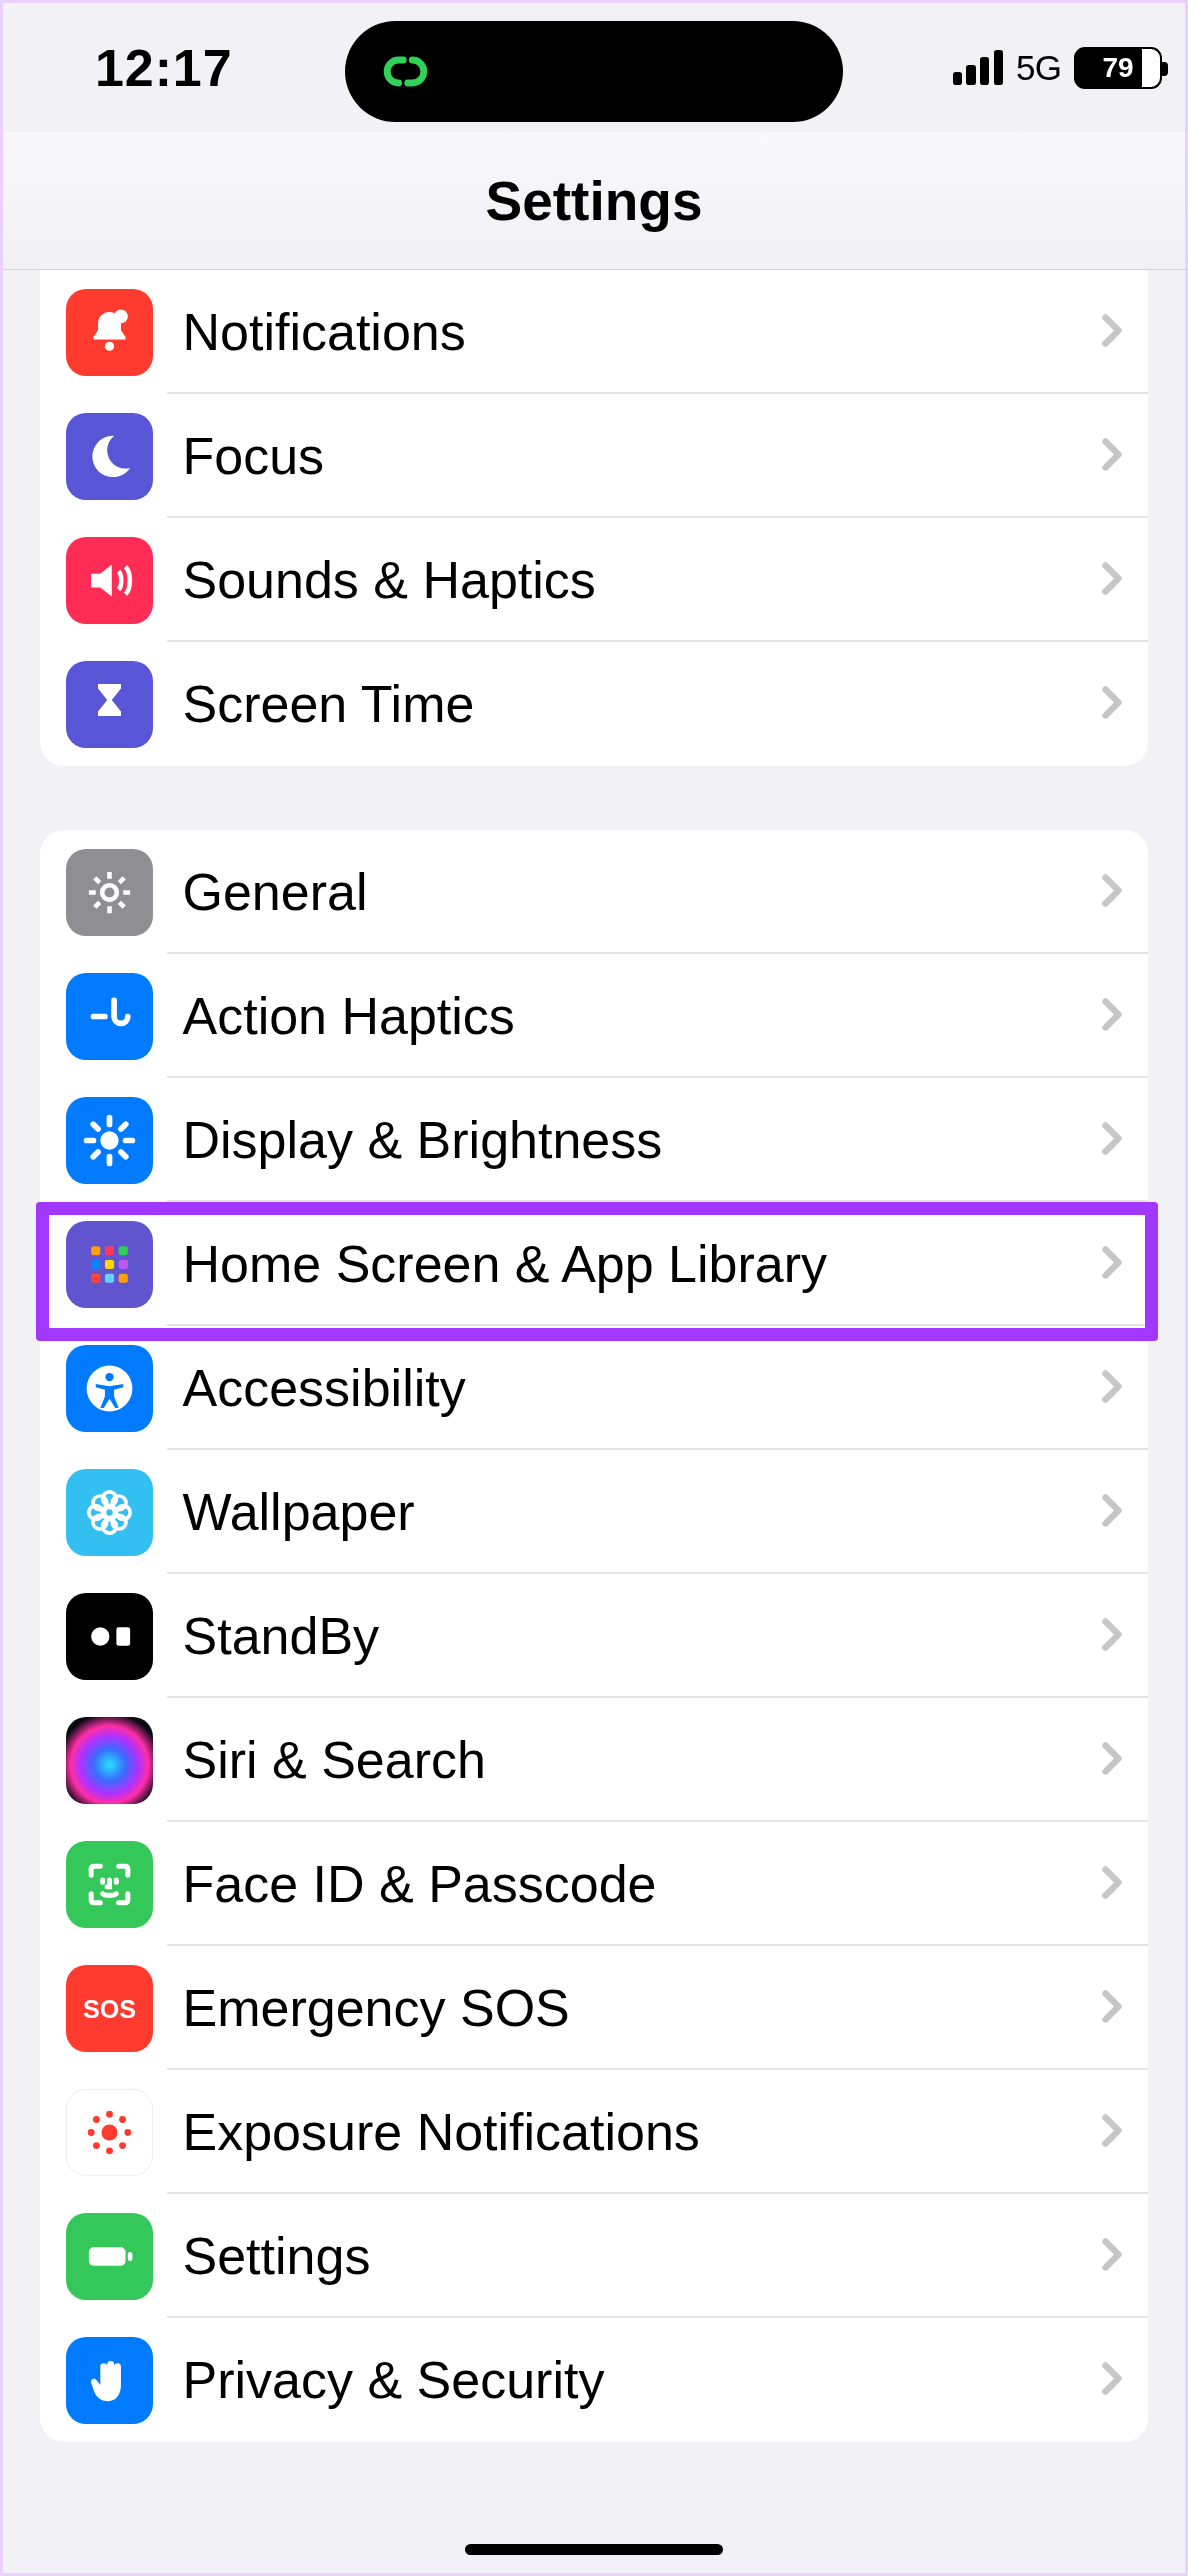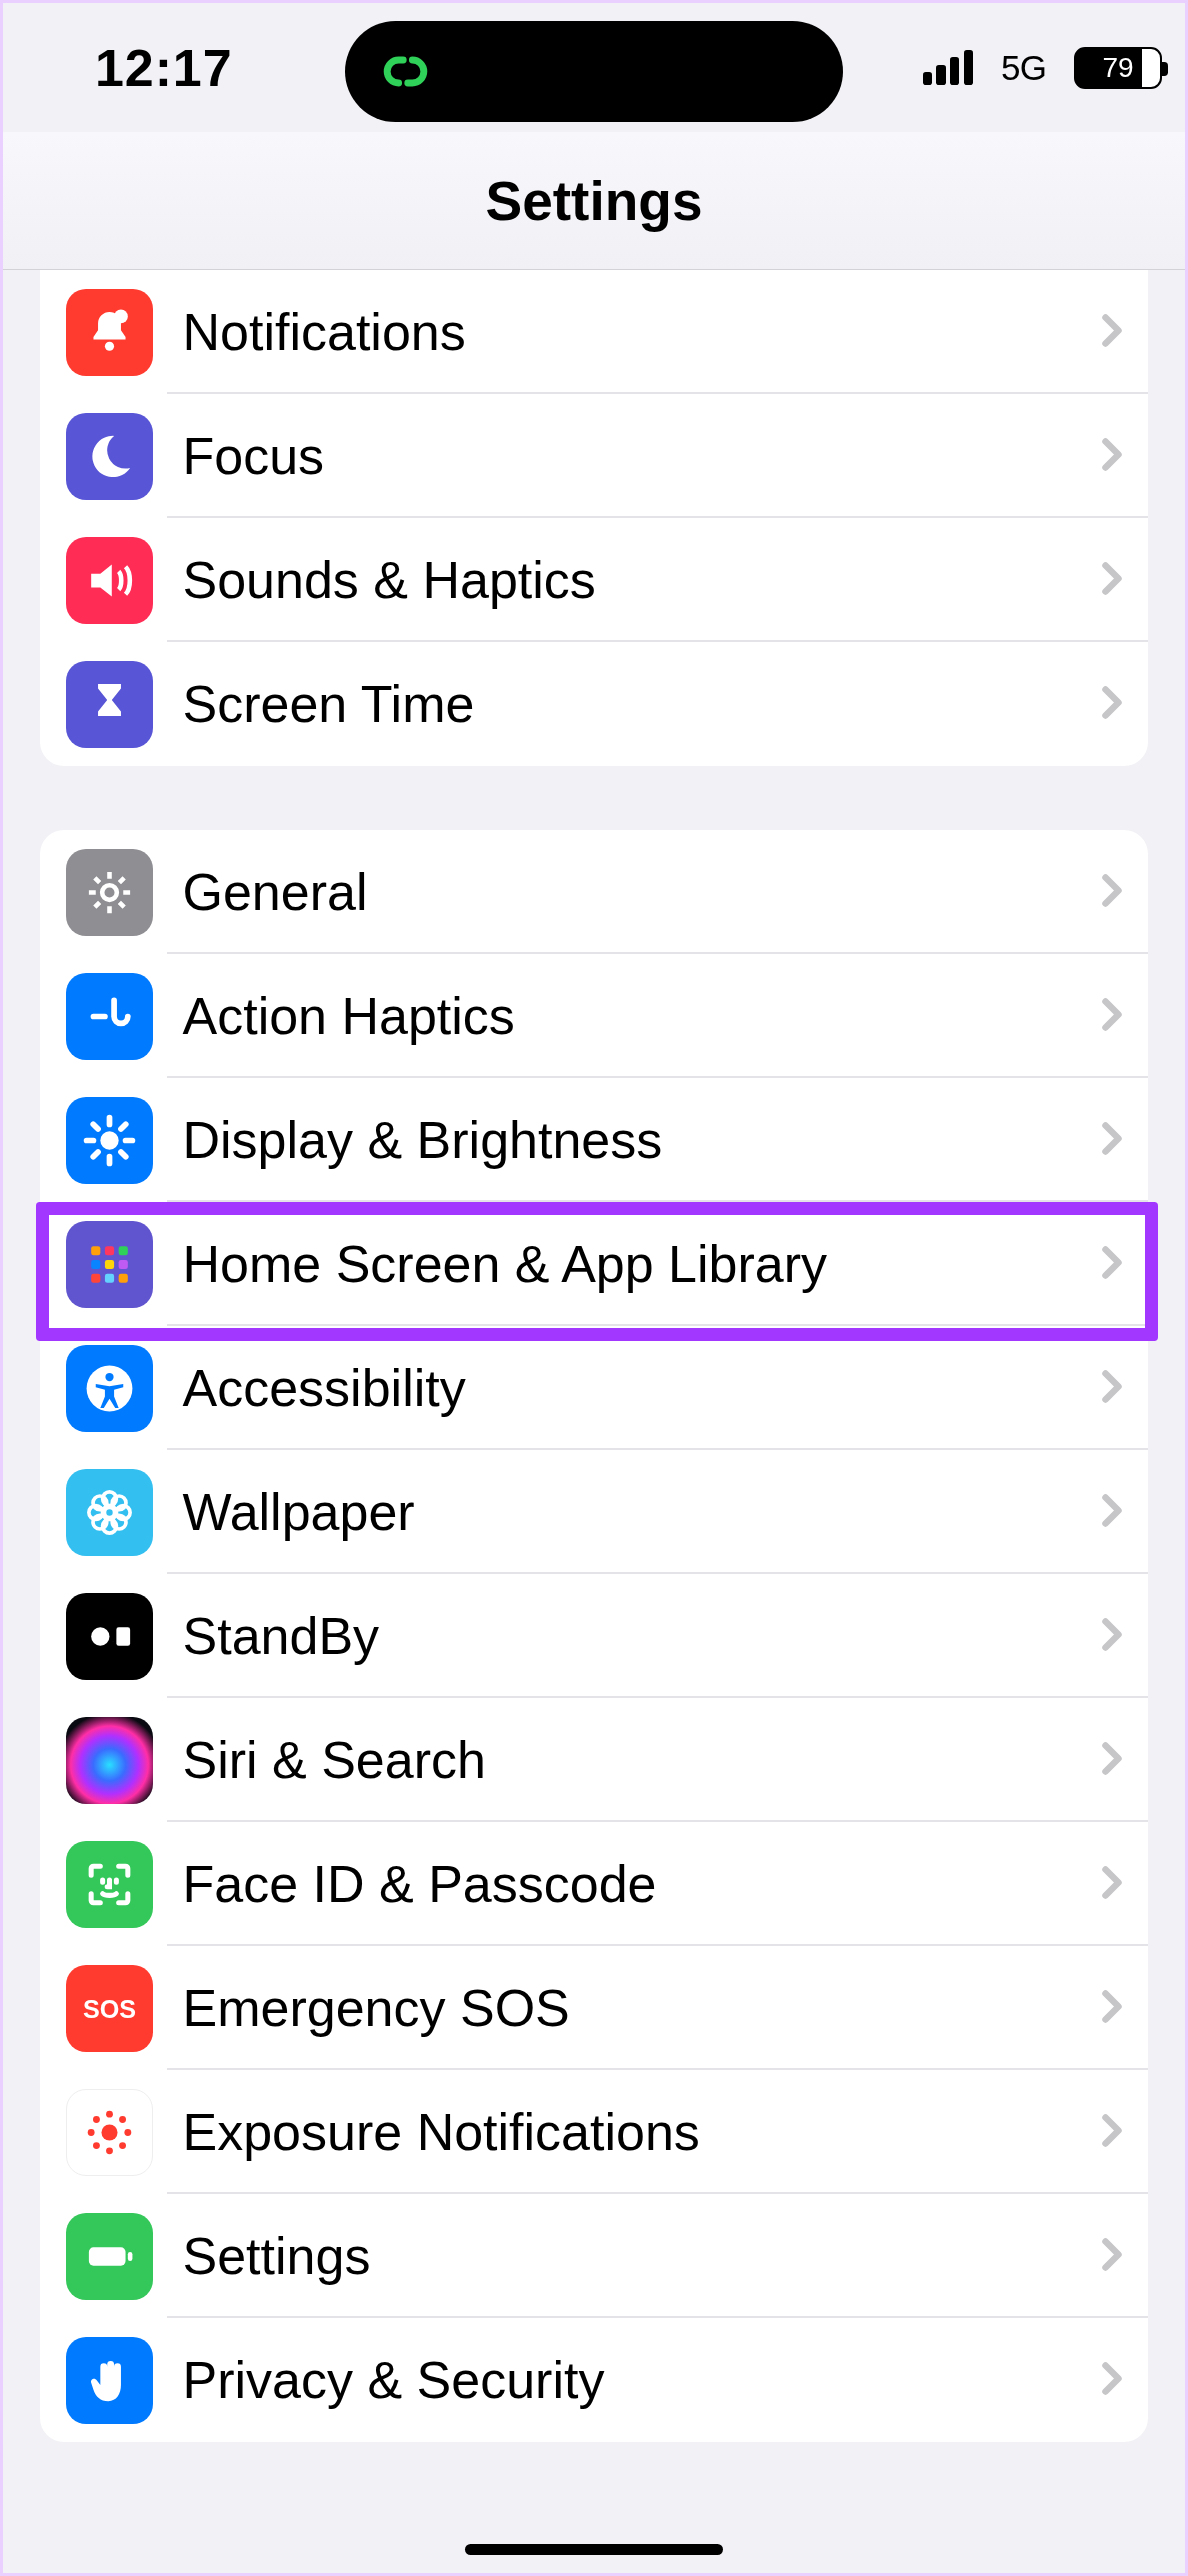--- a/index.html
+++ b/index.html
@@ -58,21 +58,21 @@
     margin-left: 26px;
     width: 68px;
     height: 68px;
     display: flex;
     align-items: center;
     justify-content: center;
   }
   .status-right {
     display: flex;
     align-items: center;
-    gap: 28px;
+    gap: 13px;
   }
   .cell-bars {
     display: flex;
     align-items: flex-end;
     gap: 4.6px;
     height: 35px;
   }
   .cell-bars span {
     width: 9.2px;
     background: #000;
@@ -105,21 +105,21 @@
     top: 13px;
     width: 6.4px;
     height: 14.7px;
     background: #000;
     border-radius: 0 3.7px 3.7px 0;
   }
   .battery-pct {
     position: relative;
     color: #fff;
     font-size: 28px;
-    font-weight: 400;
+    font-weight: 700;
     mix-blend-mode: difference;
   }
 
   
   .navbar {
     height: 138px;
     display:flex;
     align-items:center;
     justify-content:center;
     border-bottom: 1.8px solid #d3d3d7;

